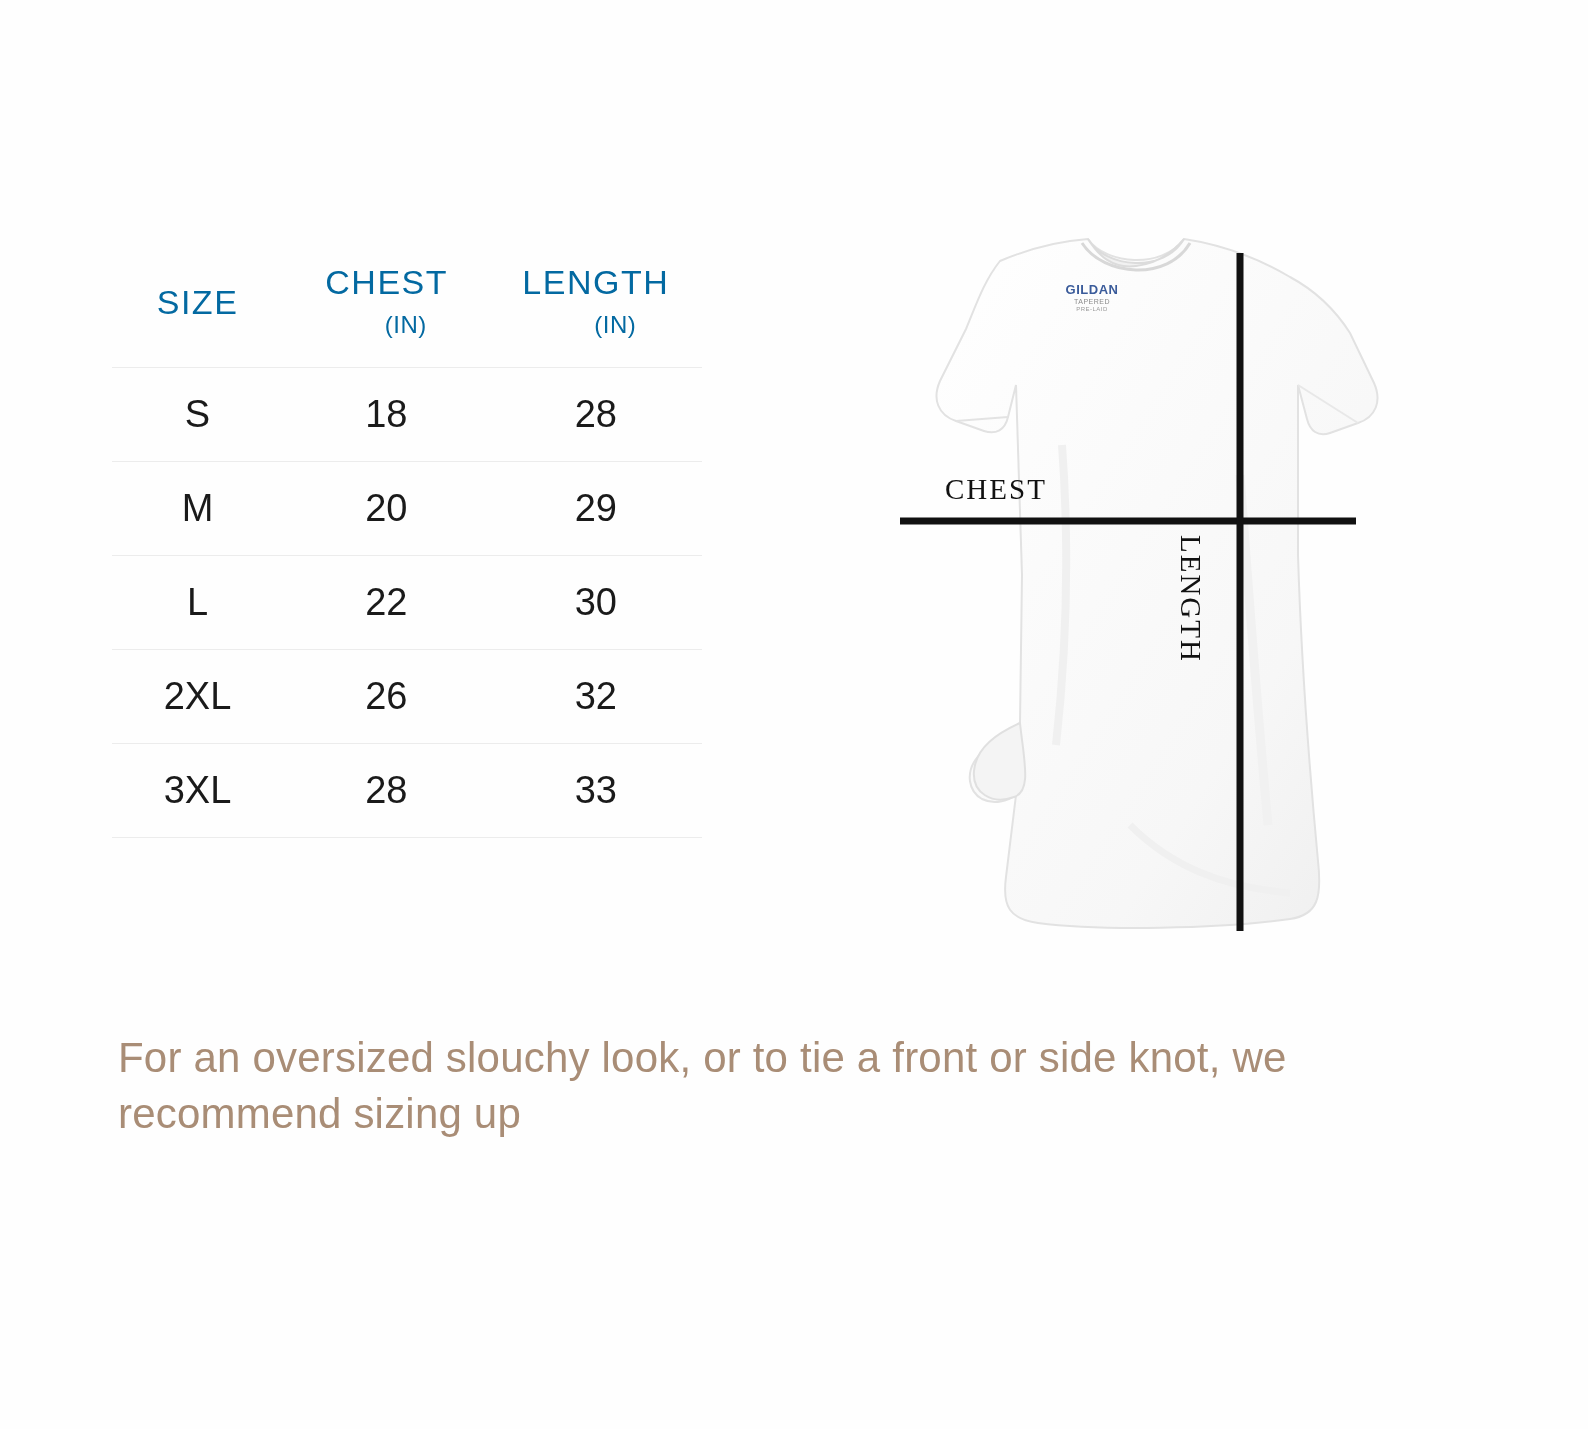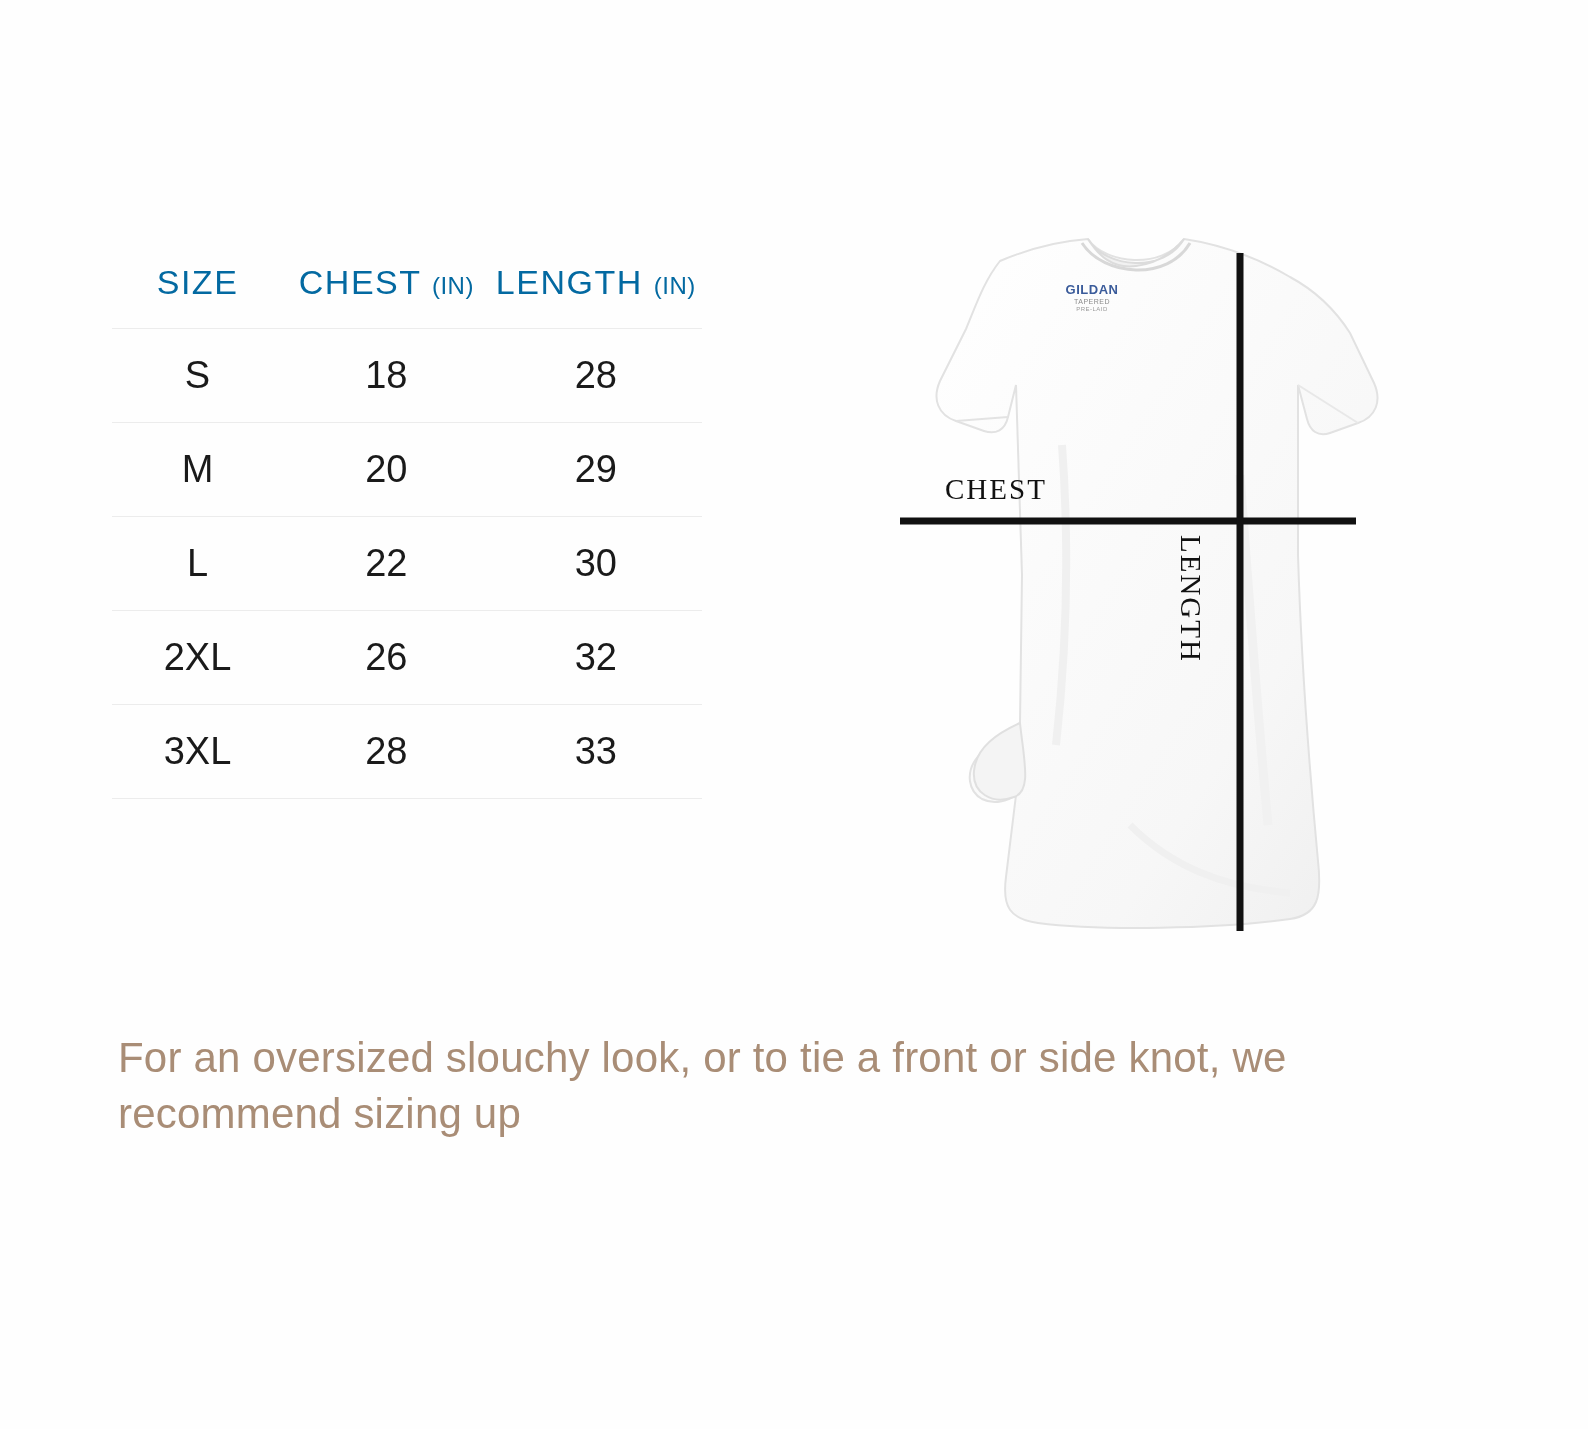--- a/index.html
+++ b/index.html
@@ -50,20 +50,21 @@
   table.size-table th {
     font-weight: 400;
     font-size: 34px;
     letter-spacing: 1.5px;
     padding-bottom: 26px;
     color: #0369a1;
   }
   table.size-table th .unit {
     font-size: 24px;
     letter-spacing: 0.5px;
+    margin-left: 39px;
   }
   table.size-table td {
     font-size: 38px;
     font-weight: 300;
     text-align: center;
     padding: 25px 0 25px;
     border-top: 1px solid #ececec;
     color: #1a1a1a;
   }
   table.size-table tbody tr:last-child td {

